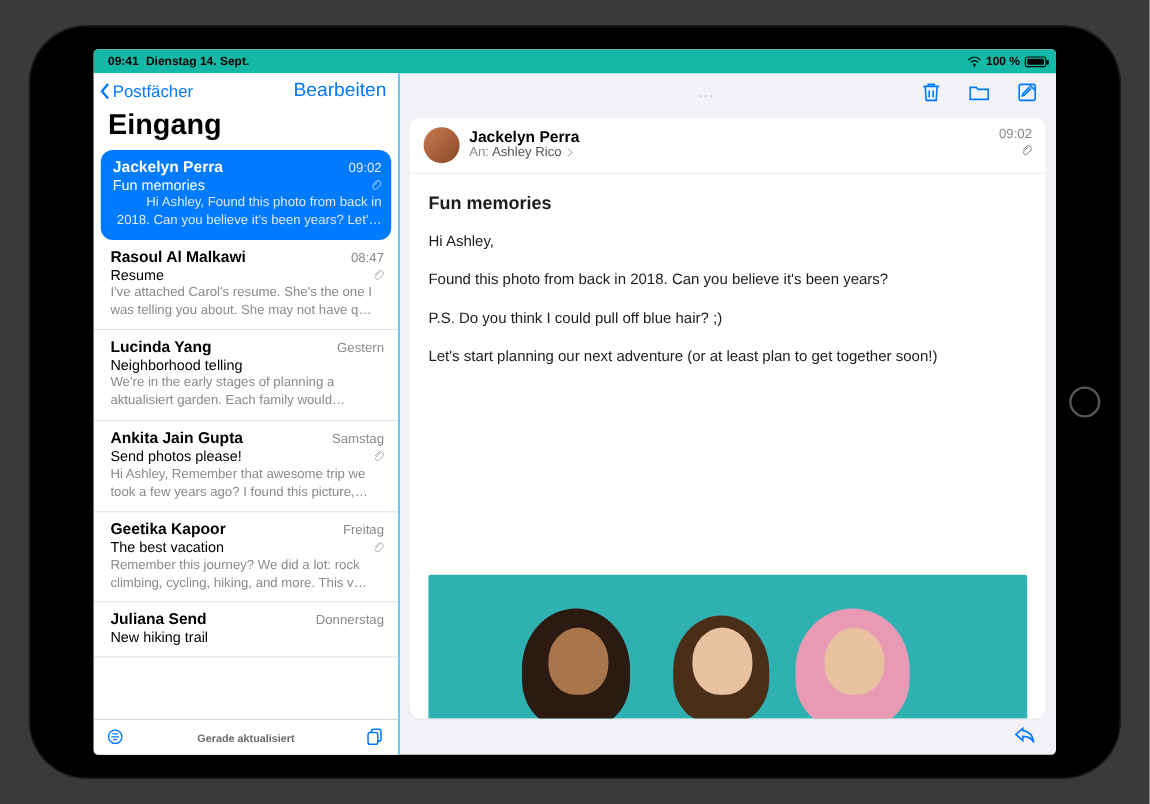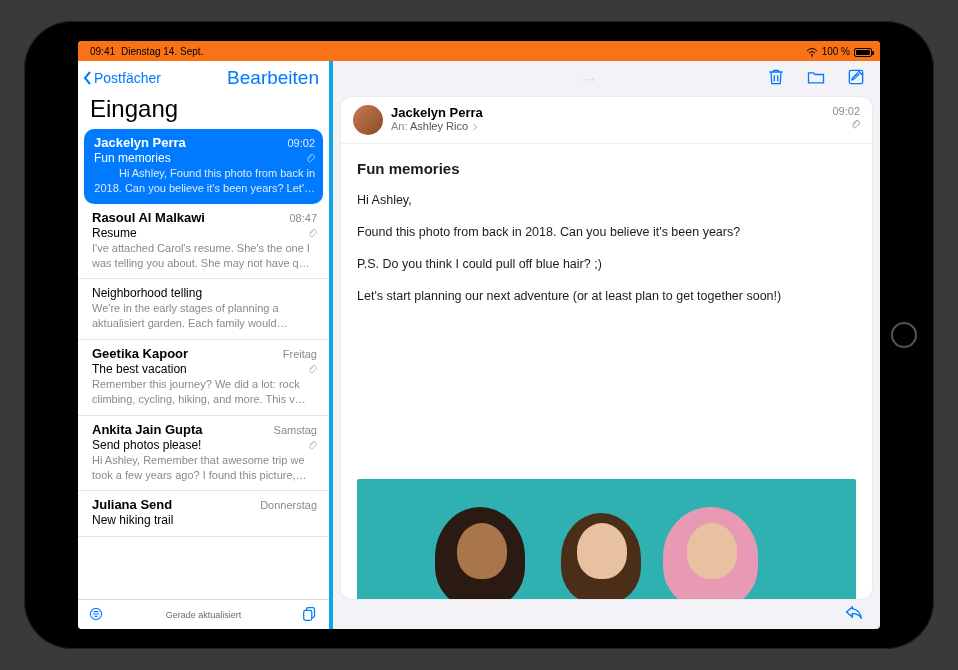--- a/index.html
+++ b/index.html
@@ -21,47 +21,47 @@
     width:26px; height:26px; border-radius:50%;
     border:2px solid #555; background:#000;
   }
   .screen {
     width:100%; height:100%;
     background:#f2f2f7; border-radius:4px;
     display:flex; flex-direction:column; overflow:hidden;
     position:relative;
   }
   .statusbar {
-    height:20px; font-size:10px; font-weight:400;
+    height:20px; font-size:10px; font-weight:700;
     display:flex; align-items:center; padding:0 8px 0 12px; color:#000;
-    background:#f97316;
+    background:#14b8a6;
   }
   .statusbar .left { display:flex; gap:6px; align-items:center;}
-  .statusbar .right { margin-left:auto; display:flex; gap:4px; align-items:flex-end;}
+  .statusbar .right { margin-left:auto; display:flex; gap:4px; align-items:center;}
   .battery { display:inline-flex; align-items:center; gap:2px;}
   .battery-body { width:18px; height:9px; border:1px solid #000; border-radius:2px; position:relative;}
   .battery-body::after { content:""; position:absolute; right:-3px; top:2px; width:2px; height:4px; background:#000; border-radius:1px;}
   .battery-fill { position:absolute; left:1px; top:1px; bottom:1px; right:1px; background:#000; border-radius:1px;}
   .wifi { width:12px; height:9px; position:relative;}
   .wifi svg { width:12px; height:9px;}
   .content { flex:1; display:flex; min-height:0;}
   
   .sidebar {
-    width:255px; border-right:4px solid #0ea5e9;
+    width:255px; border-right:1px solid #0ea5e9;
     display:flex; flex-direction:column; background:#fff;
     min-height:0;
   }
   .sbar-nav {
     display:flex; justify-content:space-between; align-items:center;
     padding:6px 10px 4px 4px;
   }
   .back-btn { display:flex; align-items:center; color:#007aff; font-size:14px; cursor:pointer;}
   .back-btn svg { width:12px; height:16px;}
-  .edit-btn { color:#007aff; font-size:19px; cursor:pointer;}
-  .sbar-title { font-size:24px; font-weight:400; padding:2px 12px 6px;}
+  .edit-btn { color:#007aff; font-size:16px; cursor:pointer;}
+  .sbar-title { font-size:24px; font-weight:700; padding:2px 12px 6px;}
   .list { flex:1; overflow:hidden;}
   .mail-item {
     padding:6px 12px 8px 14px; border-bottom:1px solid #e3e3e8;
     font-size:11px; cursor:pointer;
   }
   .mail-item.selected {
     background:#007aff; color:#fff; border-radius:10px; margin:0 6px 0 6px;
     border-bottom:none; padding:6px 8px 8px 10px;
   }
   .mi-row1 { display:flex; justify-content:space-between; align-items:baseline;}
@@ -73,21 +73,21 @@
   .mi-prev { font-size:11px; color:#8a8a8e; line-height:1.35; margin-top:1px;
     display:-webkit-box; -webkit-line-clamp:2; -webkit-box-orient:vertical; overflow:hidden;}
   .mail-item.selected .mi-prev { color:#dce9ff;text-align:right;}
   .clip { width:10px; height:10px; opacity:.7;}
   .mail-item.selected .clip path { stroke:#fff;}
   .sbar-bottom {
     border-top:1px solid #d9d9de; height:30px;
     display:flex; align-items:center; justify-content:space-between;
     padding:0 10px; font-size:9px; color:#6b6b70;
   }
-  .sbar-bottom .center { position:absolute; left:50%; transform:translateX(-50%);}
+  .sbar-bottom .center { position:absolute; left:50%; transform:translateX(-50%);font-weight:bold;}
   .sbar-bottom svg { width:18px; height:18px; stroke:#007aff; fill:none;}
   .sbar-bottom .filter-icon svg { width:16px; height:16px;}
   .sbar-bottom-wrap { position:relative; height:30px; display:flex; align-items:center; justify-content:space-between; width:100%;}
   
   .detail { flex:1; display:flex; flex-direction:column; min-height:0;}
   .detail-toolbar {
     display:flex; justify-content:flex-end; gap:20px; padding:6px 14px;
     align-items:center;
   }
   .detail-toolbar .drag { margin-right:auto; margin-left: calc(50% - 24px); color:#c7c7cc; font-size:12px; letter-spacing:1px;}
@@ -205,50 +205,54 @@
               </div>
               <div class="mi-subj">
                 <span>Resume</span>
                 <svg class="clip" viewBox="0 0 12 12">
                   <path d="M8 3L4 7a2 2 0 003 3l4-4a3 3 0 00-4-4L3 6" stroke="#8a8a8e" fill="none"></path>
                 </svg>
               </div>
               <div class="mi-prev">I've attached Carol's resume. She's the one I was telling you about. She may not have q…</div>
             </div>
             <div class="mail-item">
+              <div class="mi-row1">
+                <span class="mi-sender">Lucinda Yang</span>
+                <span class="mi-time">Gestern</span>
+              </div>
               <div class="mi-subj">
                 <span>Neighborhood telling</span>
               </div>
               <div class="mi-prev">We're in the early stages of planning a aktualisiert garden. Each family would…</div>
+            </div>
+            <div class="mail-item">
+              <div class="mi-row1">
+                <span class="mi-sender">Ankita Jain Gupta</span>
+                <span class="mi-time">Samstag</span>
+              </div>
+              <div class="mi-subj">
+                <span>Send photos please!</span>
+                <svg class="clip" viewBox="0 0 12 12">
+                  <path d="M8 3L4 7a2 2 0 003 3l4-4a3 3 0 00-4-4L3 6" stroke="#8a8a8e" fill="none"></path>
+                </svg>
+              </div>
+              <div class="mi-prev">Hi Ashley, Remember that awesome trip we took a few years ago? I found this picture,…</div>
             </div>
             <div class="mail-item">
               <div class="mi-row1">
                 <span class="mi-sender">Geetika Kapoor</span>
                 <span class="mi-time">Freitag</span>
               </div>
               <div class="mi-subj">
                 <span>The best vacation</span>
                 <svg class="clip" viewBox="0 0 12 12">
                   <path d="M8 3L4 7a2 2 0 003 3l4-4a3 3 0 00-4-4L3 6" stroke="#8a8a8e" fill="none"></path>
                 </svg>
               </div>
               <div class="mi-prev">Remember this journey? We did a lot: rock climbing, cycling, hiking, and more. This v…</div>
-            </div>
-            <div class="mail-item">
-              <div class="mi-row1">
-                <span class="mi-sender">Ankita Jain Gupta</span>
-                <span class="mi-time">Samstag</span>
-              </div>
-              <div class="mi-subj">
-                <span>Send photos please!</span>
-                <svg class="clip" viewBox="0 0 12 12">
-                  <path d="M8 3L4 7a2 2 0 003 3l4-4a3 3 0 00-4-4L3 6" stroke="#8a8a8e" fill="none"></path>
-                </svg>
-              </div>
-              <div class="mi-prev">Hi Ashley, Remember that awesome trip we took a few years ago? I found this picture,…</div>
             </div>
             <div class="mail-item">
               <div class="mi-row1">
                 <span class="mi-sender">Juliana Send</span>
                 <span class="mi-time">Donnerstag</span>
               </div>
               <div class="mi-subj">
                 <span>New hiking trail</span>
               </div>
               <div class="mi-prev"></div>

